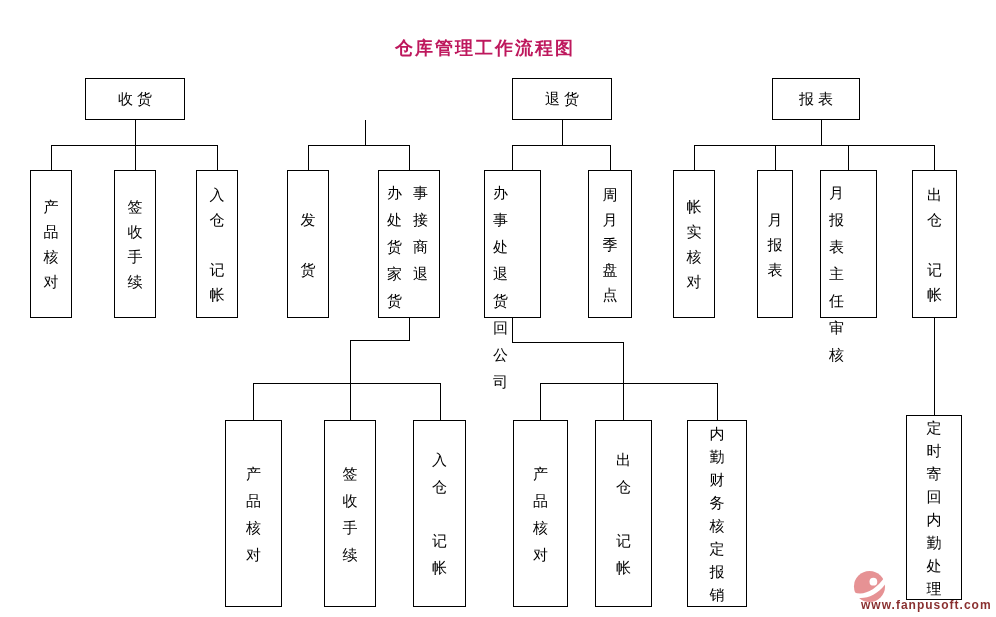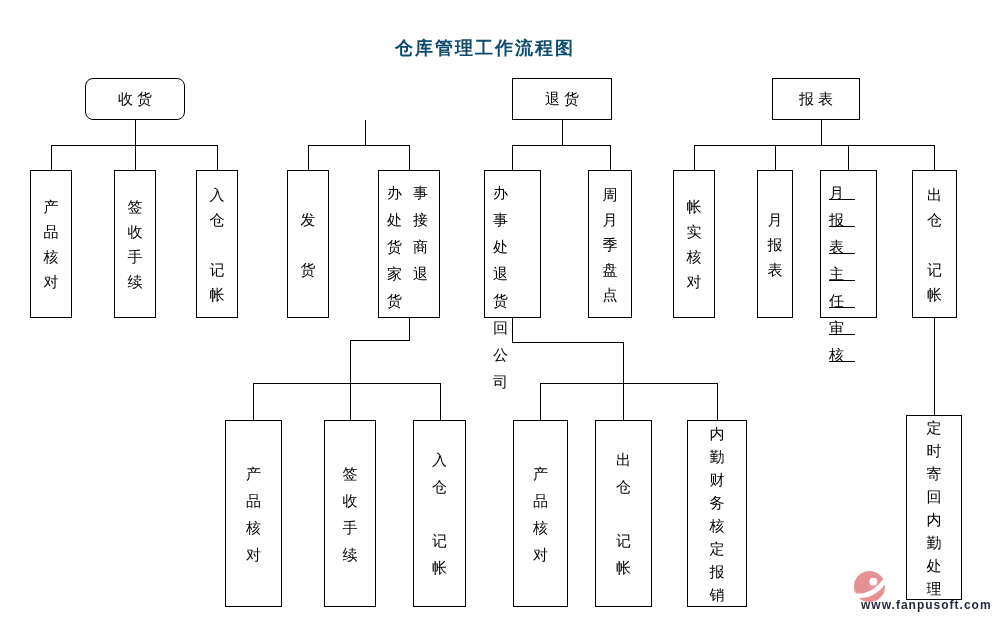--- a/index.html
+++ b/index.html
@@ -3,21 +3,21 @@
 <meta charset="utf-8">
 <style>
   html,body{margin:0;padding:0;background:#ffffff;}
   .canvas{
     position:relative; width:996px; height:617px; background:#ffffff;
     font-family:"Liberation Sans","DejaVu Sans",sans-serif; color:#000;
     overflow:hidden;
   }
   .title{
     position:absolute; left:0; top:36px; width:970px; text-align:center;
-    font-size:18px; font-weight:bold; color:#0c4a6e; letter-spacing:2px;
+    font-size:18px; font-weight:bold; color:#be185d; letter-spacing:2px;
   }
   .box{
     position:absolute; box-sizing:border-box; border:1px solid #000; background:#fff;
     display:flex; align-items:center; justify-content:center;
   }
   .hdr span{ font-size:15px; letter-spacing:4px; padding-left:4px; }
   .vtext{ white-space:pre-line; text-align:center; font-size:15px; line-height:25px; }
   .vtext2{ white-space:pre-line; text-align:center; font-size:15px; line-height:27px; }
   .cols{ align-items:flex-start; justify-content:flex-start; }
   .cols span{ white-space:pre-line; text-align:left; font-size:15px; line-height:27px;
@@ -26,30 +26,30 @@
   .hl{ position:absolute; height:1px; background:#000; }
   .vl{ position:absolute; width:1px; background:#000; }
   .watermark{
     position:absolute; left:853px; top:567px; width:142px; height:48px;
     opacity:0.92; pointer-events:none;
   }
   .wm-logo{ position:absolute; left:0; top:3px; width:33px; height:33px; }
   .wm-brand{ position:absolute; left:36px; top:0; font-size:24px; font-weight:bold;
              color:#e4898c; letter-spacing:2px; white-space:nowrap; }
   .wm-url{ position:absolute; left:8px; top:31px; font-size:12px; font-weight:bold;
-           color:#0f172a; letter-spacing:1px; white-space:nowrap; }
+           color:#7f1d1d; letter-spacing:1px; white-space:nowrap; }
 </style>
 </head>
 <body>
 
 <div class="canvas">
 
   <div class="title">仓库管理工作流程图</div>
 
-  <div class="box hdr" style="left:85px;top:78px;width:100px;height:42px;border-radius:8px;">
+  <div class="box hdr" style="left:85px;top:78px;width:100px;height:42px;">
     <span>收货</span>
   </div>
   <div class="box hdr" style="left:512px;top:78px;width:100px;height:42px;align-items:center;">
     <span>退货</span>
   </div>
   <div class="box hdr" style="left:772px;top:78px;width:88px;height:42px;">
     <span>报表</span>
   </div>
 
   <div class="vl" style="left:135px;top:120px;height:25px;"></div>
@@ -126,21 +126,21 @@
     <span class="vtext">帐
 实
 核
 对</span>
   </div>
   <div class="box" style="left:757px;top:170px;width:36px;height:148px;">
     <span class="vtext">月
 报
 表</span>
   </div>
-  <div class="box cols" style="left:820px;top:170px;width:57px;height:148px;text-decoration:underline;">
+  <div class="box cols" style="left:820px;top:170px;width:57px;height:148px;">
     <span>月报
 表主
 任审
 核</span>
   </div>
   <div class="box" style="left:912px;top:170px;width:45px;height:148px;">
     <span class="vtext">出
 仓
 
 记

